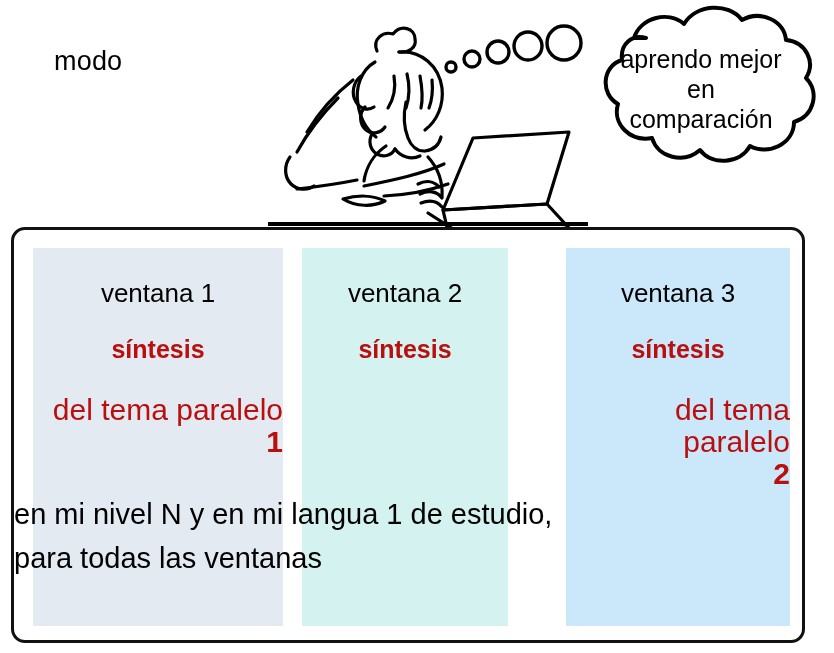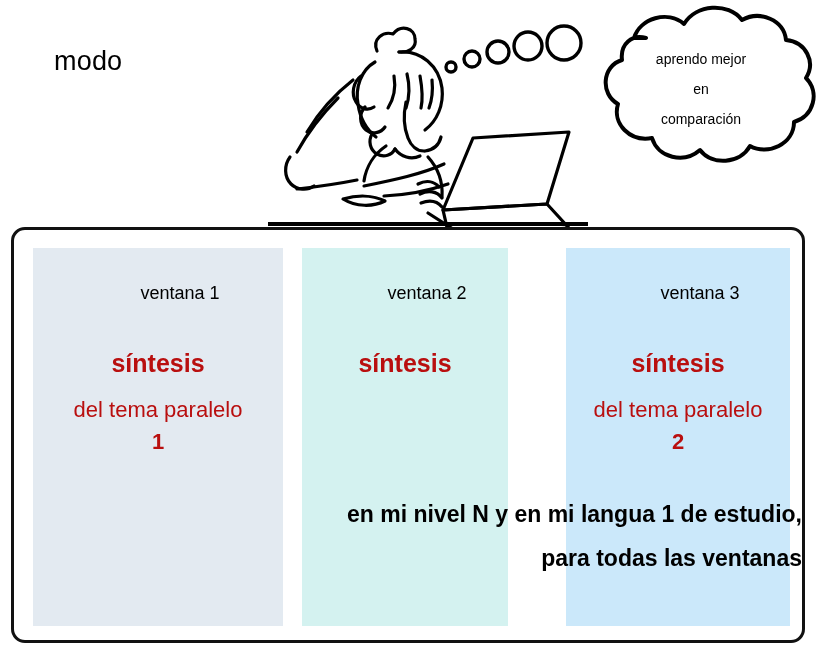--- a/index.html
+++ b/index.html
@@ -61,21 +61,21 @@
     width: 396px;
     height: 180px;
   }
 
   #bubble-text {
     position: absolute;
     left: 596px;
     top: 44px;
     width: 210px;
     text-align: center;
-    font-size: 14px;
+    font-size: 25px;
     line-height: 30px;
     color: #000000;
   }
 
   
   #panel {
     position: absolute;
     left: 11px;
     top: 227px;
     width: 794px;
@@ -101,62 +101,60 @@
   .column.c0 { left: 19px;  width: 250px; background: #E3EAF1; }
   .column.c1 { left: 288px; width: 206px; background: #D4F2F0; }
   .column.c2 { left: 552px; width: 224px; background: #CBE8FA; }
 
   .col-window-label {
     position: absolute;
     top: 32px;
     left: 0;
     width: 100%;
     text-align: center;
-    font-size: 18px;
+    font-size: 26px;
     line-height: 26px;
     color: #000000;
-    padding-left: 22px;
   }
 
   .col-sintesis {
     position: absolute;
-    top: 101px;
+    top: 87px;
     left: 0;
     width: 100%;
     text-align: center;
     font-size: 25px;
     line-height: 28px;
     font-weight: bold;
     color: #B90F0F;
   }
 
   .col-sub {
     position: absolute;
     top: 146px;
     left: 0;
     width: 100%;
-    text-align: center;
-    font-size: 22px;
+    text-align: right;
+    font-size: 30px;
     line-height: 32px;
     color: #B90F0F;
   }
   .col-sub .line2 { font-weight: bold; }
   .col-sub.plain .line2 { font-weight: normal; }
 
   #caption {
     position: absolute;
     left: 0;
     top: 262px;
     width: 100%;
-    text-align: right;
-    font-size: 23px;
+    text-align: left;
+    font-size: 29px;
     line-height: 44px;
     color: #000000;
     pointer-events: none;
-    font-weight: bold;
   }
 </style>
 </head>
 <body>
 
 <div id="header-area">
 
   <div id="mode-label">modo</div>
 
 

